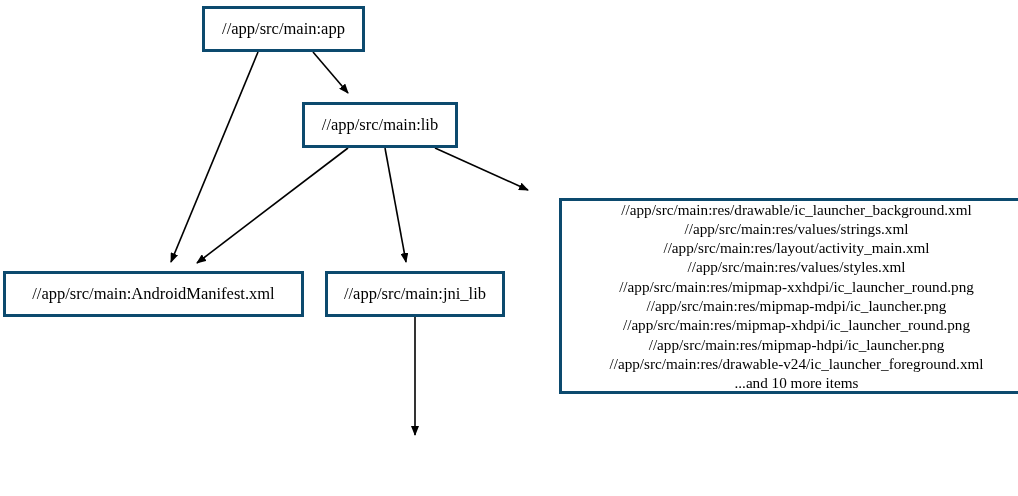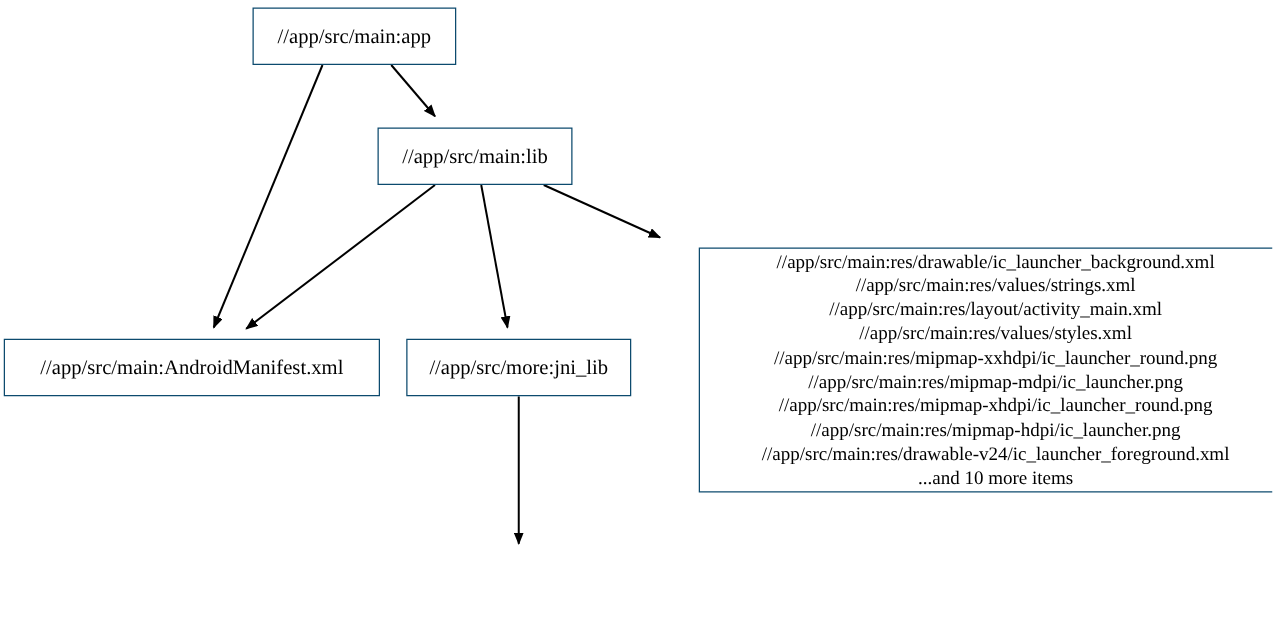--- a/index.html
+++ b/index.html
@@ -19,21 +19,21 @@
     position: absolute;
     left: 0;
     top: 0;
     width: 1018px;
     height: 496px;
     pointer-events: none;
   }
   .node {
     position: absolute;
     box-sizing: border-box;
-    border: 1px solid #0c4a6e;
+    border: 3px solid #0c4a6e;
     background: #ffffff;
     display: flex;
     align-items: center;
     justify-content: center;
     text-align: center;
     color: #000000;
     font-size: 16.5px;
     line-height: 1.18;
     white-space: nowrap;
   }
@@ -103,21 +103,21 @@
 
   <div class="node" id="node-manifest">
     <span class="node-label">//app/src/main:AndroidManifest.xml</span>
   </div>
 
   <div class="node" id="node-lib">
     <span class="node-label">//app/src/main:lib</span>
   </div>
 
   <div class="node" id="node-jni-lib">
-    <span class="node-label">//app/src/more:jni_lib</span>
+    <span class="node-label">//app/src/main:jni_lib</span>
   </div>
 
 
   <div class="node multiline" id="node-res-group">
     <span class="node-label stacked">//app/src/main:res/drawable/ic_launcher_background.xml
 //app/src/main:res/values/strings.xml
 //app/src/main:res/layout/activity_main.xml
 //app/src/main:res/values/styles.xml
 //app/src/main:res/mipmap-xxhdpi/ic_launcher_round.png
 //app/src/main:res/mipmap-mdpi/ic_launcher.png

